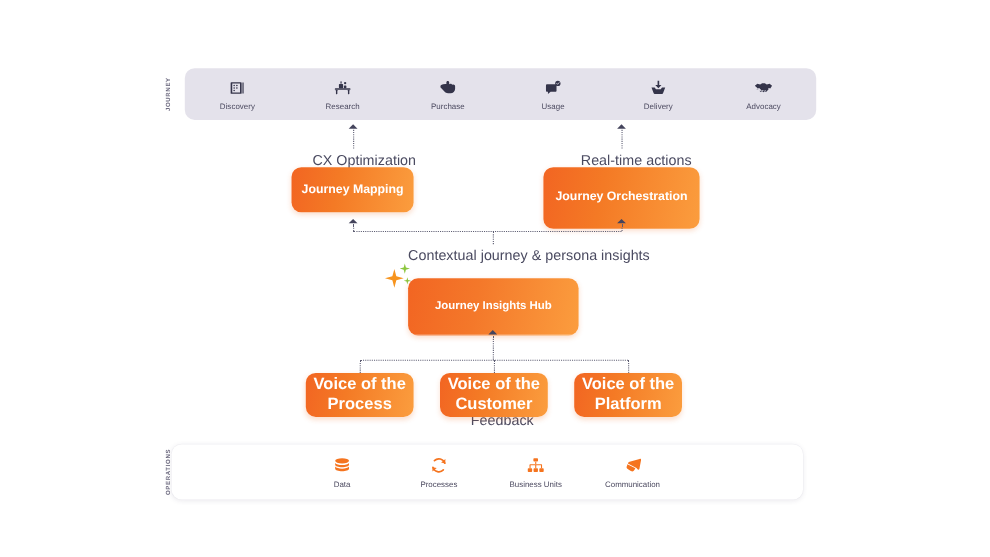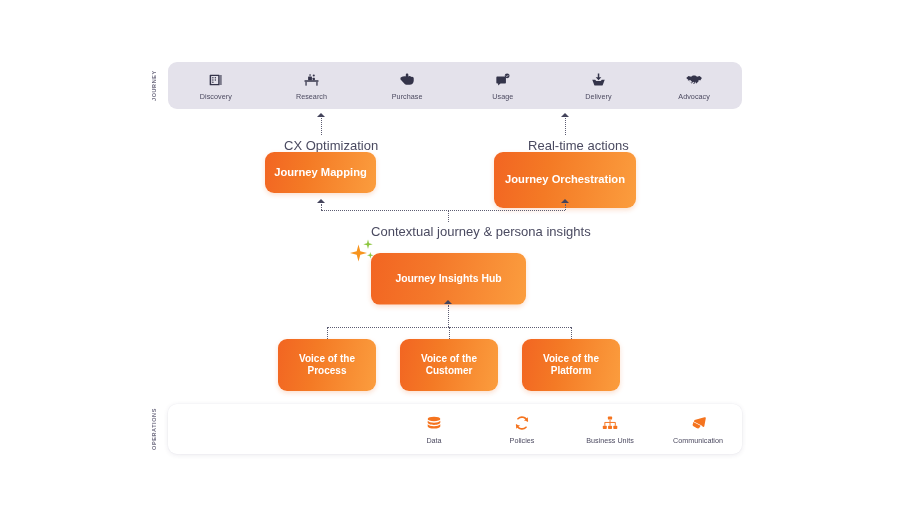--- a/index.html
+++ b/index.html
@@ -70,30 +70,30 @@
     font-size: 7.2px;
     color: #4c4a60;
     font-weight: 500;
     white-space: nowrap;
     letter-spacing: 0.05px;
   }
 
   
   #operations-bar {
     position: absolute;
-    left: 168px;
+    left: 156px;
     top: 404px;
     width: 574px;
     height: 50px;
     background: #ffffff;
     border-radius: 9px;
     box-shadow: 0 1px 5px rgba(60,50,90,0.10), 0 0 0 0.6px rgba(120,110,150,0.05);
     display: flex;
     align-items: center;
-    justify-content: flex-end;
+    justify-content: center;
   }
   .ops-item {
     display: flex;
     flex-direction: column;
     align-items: center;
     justify-content: center;
     width: 88px;
     gap: 4px;
   }
   .ops-item .ic {
@@ -157,22 +157,22 @@
     font-weight: bold;
     font-size: 10.4px;
     white-space: nowrap;
   }
   #card-hub .row.top { border-bottom: 1px solid rgba(255,255,255,0.42); }
 
   .voice-card {
     position: absolute;
     top: 339px;
     width: 98px;
-    height: 52px;
-    font-size: 10px;
+    height: 40px;
+    font-size: 15px;
   }
   #card-voice-process  { left: 278px; }
   #card-voice-customer { left: 400px; }
   #card-voice-employee { left: 522px; }
 
   
   .conn-label {
     position: absolute;
     font-size: 13px;
     font-weight: normal;
@@ -372,21 +372,21 @@
 
     <div class="ops-item">
       <span class="ic">
         <svg viewBox="0 0 24 24" width="18" height="18" fill="none" stroke="#f5741f" stroke-width="2.1" aria-hidden="true">
           <path d="M19.2 9.4A7.6 7.6 0 0 0 6.6 6.4" stroke-linecap="round"></path>
           <path d="M4.8 14.6A7.6 7.6 0 0 0 17.4 17.6" stroke-linecap="round"></path>
           <path d="M19.9 4.4l-.2 5.3-5.1-1.1z" fill="#f5741f" stroke="none"></path>
           <path d="M4.1 19.6l.2-5.3 5.1 1.1z" fill="#f5741f" stroke="none"></path>
         </svg>
       </span>
-      <span class="lbl">Policies</span>
+      <span class="lbl">Processes</span>
     </div>
 
     <div class="ops-item">
       <span class="ic">
         <svg viewBox="0 0 24 24" width="18" height="18" fill="#f5741f" aria-hidden="true">
           <rect x="9.2" y="3.4" width="5.6" height="4" rx="0.9"></rect>
           <rect x="2.4" y="15.6" width="5.3" height="4.4" rx="0.9"></rect>
           <rect x="9.4" y="15.6" width="5.3" height="4.4" rx="0.9"></rect>
           <rect x="16.4" y="15.6" width="5.3" height="4.4" rx="0.9"></rect>
           <path d="M11.4 7.6h1.3v3.1h-1.3z"></path>

